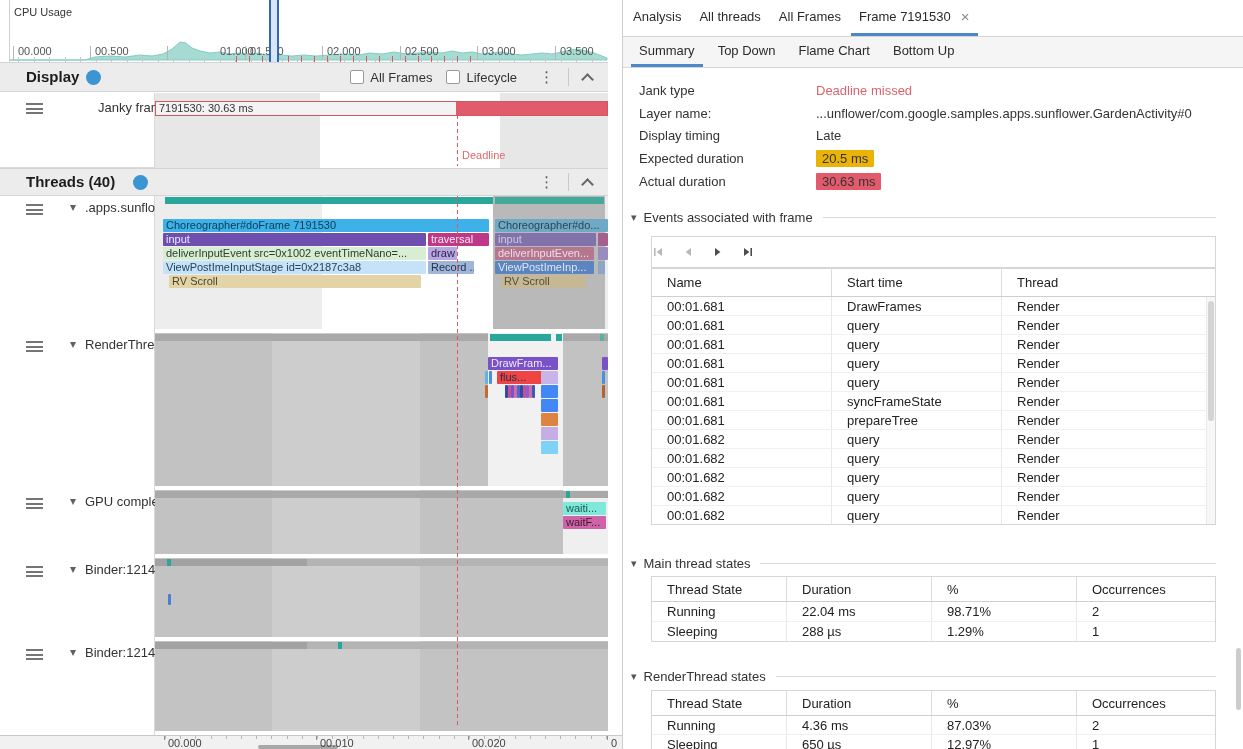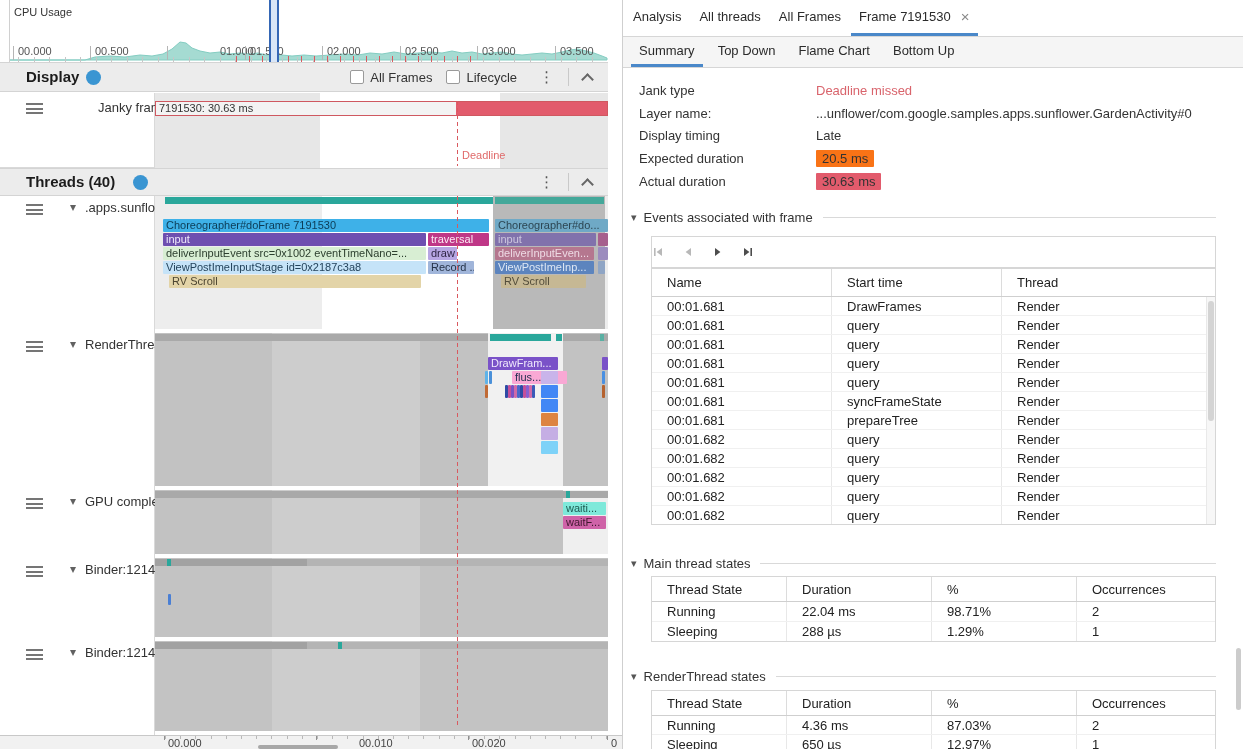--- a/index.html
+++ b/index.html
@@ -36,21 +36,21 @@
   .tab.active{border-bottom-color:#4a88c9;}
   .tab .x{margin-left:10px;color:#888;font-size:15px;}
   .subtabs{position:absolute;left:0;top:37px;width:100%;height:31px;background:#f5f5f5;border-bottom:1px solid #d6d6d6;display:flex;align-items:stretch;padding-left:8px;}
   .subtab{display:inline-flex;align-items:center;padding:0 8px;margin-right:7px;font-size:13px;color:#2b2b2b;border-bottom:3px solid rgba(0,0,0,0);}
   .subtab.active{border-bottom-color:#4a88c9;}
   .sumrow{position:absolute;left:0;width:100%;height:23px;}
   .sumlab{position:absolute;left:16px;top:3px;font-size:13px;color:#333;}
   .sumval{position:absolute;left:193px;top:3px;font-size:13px;color:#333;white-space:nowrap;}
   .sumval.red{color:#d9646c;}
   .chip{padding:1px 6px;border-radius:1px;}
-  .chip.blue{background:#f97316;}
+  .chip.blue{background:#eab308;}
   .chip.redbg{background:#e25b6c;}
   .stitle{position:absolute;left:8px;width:585px;height:22px;display:flex;align-items:center;}
   .stitle .c{font-size:11px;color:#555;margin-right:7px;}
   .stitle .t{font-size:13px;color:#333;white-space:nowrap;}
   .stitle .rule{flex:1;height:1px;background:#d9d9d9;margin-left:10px;}
   .pager{position:absolute;left:28px;width:565px;height:32px;border:1px solid #d6d6d6;background:#fff;display:flex;align-items:center;}
   .pager .ptext{font-size:13px;color:#333;padding-left:14px;flex:1;}
   .picon{margin-right:18px;display:inline-flex;}
   .tbl{position:absolute;left:28px;width:565px;border:1px solid #d6d6d6;background:#fff;overflow:hidden;}
   .thead{display:grid;border-bottom:1px solid #cfcfcf;}
@@ -243,21 +243,21 @@
             <div class="band" style="left: 408px; width: 45px; top: 0px; height: 100%; background: rgb(194, 194, 194);"></div>
             <div class="sseg" style="left: 0px; width: 333px; top: 1px; height: 7px; background: rgb(169, 169, 169); z-index: 2;"></div>
             <div class="sseg" style="left: 408px; width: 45px; top: 1px; height: 7px; background: rgb(169, 169, 169); z-index: 2;"></div>
             <div class="sseg" style="left: 335px; width: 61px; top: 1px; height: 7px; background: rgb(42, 167, 155); z-index: 2;"></div>
             <div class="sseg" style="left: 401px; width: 6px; top: 1px; height: 7px; background: rgb(42, 167, 155); z-index: 2;"></div>
             <div class="sseg" style="left: 445px; width: 4px; top: 1px; height: 7px; background: rgb(90, 176, 163); z-index: 2;"></div>
             <div class="tspan" style="left: 333px; width: 70px; top: 24px; height: 13px; background: rgb(122, 82, 200); color: rgb(240, 233, 252); z-index: 3;">DrawFram...</div>
             <div class="tspan" style="left: 447px; width: 6px; top: 24px; height: 13px; background: rgb(122, 82, 200); color: rgb(51, 51, 51); z-index: 3;"></div>
             <div class="tspan" style="left: 330px; width: 2px; top: 38px; height: 13px; background: rgb(95, 179, 232); color: rgb(51, 51, 51); z-index: 3;"></div>
             <div class="tspan" style="left: 334px; width: 2px; top: 38px; height: 13px; background: rgb(74, 144, 217); color: rgb(51, 51, 51); z-index: 3;"></div>
-            <div class="tspan" style="left: 342px; width: 55px; top: 38px; height: 13px; background: #f9a8d4; color: rgb(36, 48, 82); z-index: 3; margin-left: 15px;">flus...</div>
+            <div class="tspan" style="left: 342px; width: 55px; top: 38px; height: 13px; background: #ef4444; color: rgb(36, 48, 82); z-index: 3;">flus...</div>
             <div class="tspan" style="left: 386px; width: 17px; top: 38px; height: 13px; background: rgb(201, 180, 234); color: rgb(51, 51, 51); z-index: 3;"></div>
             <div class="tspan" style="left: 447px; width: 3px; top: 38px; height: 13px; background: rgb(74, 144, 226); color: rgb(51, 51, 51); z-index: 3;"></div>
             <div class="tspan" style="left: 330px; width: 2px; top: 52px; height: 13px; background: rgb(192, 106, 53); color: rgb(51, 51, 51); z-index: 3;"></div>
             <div class="tspan" style="left: 386px; width: 17px; top: 52px; height: 13px; background: rgb(66, 135, 245); color: rgb(51, 51, 51); z-index: 3;"></div>
             <div class="tspan" style="left: 447px; width: 3px; top: 52px; height: 13px; background: rgb(181, 98, 47); color: rgb(51, 51, 51); z-index: 3;"></div>
             <div class="tspan" style="left: 386px; width: 17px; top: 66px; height: 13px; background: rgb(66, 135, 245); color: rgb(51, 51, 51); z-index: 3;"></div>
             <div class="tspan" style="left: 386px; width: 17px; top: 80px; height: 13px; background: rgb(221, 132, 65); color: rgb(51, 51, 51); z-index: 3;"></div>
             <div class="tspan" style="left: 386px; width: 17px; top: 94px; height: 13px; background: rgb(197, 174, 228); color: rgb(51, 51, 51); z-index: 3;"></div>
             <div class="tspan" style="left: 386px; width: 17px; top: 108px; height: 13px; background: rgb(126, 210, 248); color: rgb(51, 51, 51); z-index: 3;"></div>
             <div class="tspan" style="left: 350px; width: 2px; top: 52px; height: 13px; background: rgb(47, 75, 165); z-index: 3;"></div>
@@ -321,21 +321,21 @@
           </div>
         </div>
         <div class="dash" style="left: 457px; top: 0px; height: 531px;"></div>
       </div>
 
     <div id="bottom-axis" style="position:absolute;left:0;top:735px;width:622px;height:14px;background:#f1f1f1;border-top:1px solid #c8c8c8;">
       <div style="position:absolute;left:258px;top:9px;width:80px;height:4px;background:#a8a8a8;border-radius:2px;"></div>
     <div class="tickv" style="left: 164px; top: 0px; height: 4px; background: rgb(144, 144, 144);"></div>
         <div class="axis-lab" style="left: 168px; top: 1px; color: rgb(68, 68, 68);">00.000</div>
         <div class="tickv" style="left: 316px; top: 0px; height: 4px; background: rgb(144, 144, 144);"></div>
-        <div class="axis-lab" style="left: 320px; top: 1px; color: rgb(68, 68, 68); margin-left: 39px;">00.010</div>
+        <div class="axis-lab" style="left: 320px; top: 1px; color: rgb(68, 68, 68);">00.010</div>
         <div class="tickv" style="left: 468px; top: 0px; height: 4px; background: rgb(144, 144, 144);"></div>
         <div class="axis-lab" style="left: 472px; top: 1px; color: rgb(68, 68, 68);">00.020</div>
         <div class="tickv" style="left: 607px; top: 0px; height: 4px; background: rgb(144, 144, 144);"></div>
         <div class="axis-lab" style="left: 611px; top: 1px; color: rgb(68, 68, 68);">0</div>
         <div class="tickv" style="left: 165px; top: 0px; height: 3px; background: rgb(184, 184, 184);"></div>
         <div class="tickv" style="left: 180.2px; top: 0px; height: 3px; background: rgb(184, 184, 184);"></div>
         <div class="tickv" style="left: 195.4px; top: 0px; height: 3px; background: rgb(184, 184, 184);"></div>
         <div class="tickv" style="left: 210.6px; top: 0px; height: 3px; background: rgb(184, 184, 184);"></div>
         <div class="tickv" style="left: 225.8px; top: 0px; height: 3px; background: rgb(184, 184, 184);"></div>
         <div class="tickv" style="left: 241px; top: 0px; height: 3px; background: rgb(184, 184, 184);"></div>

